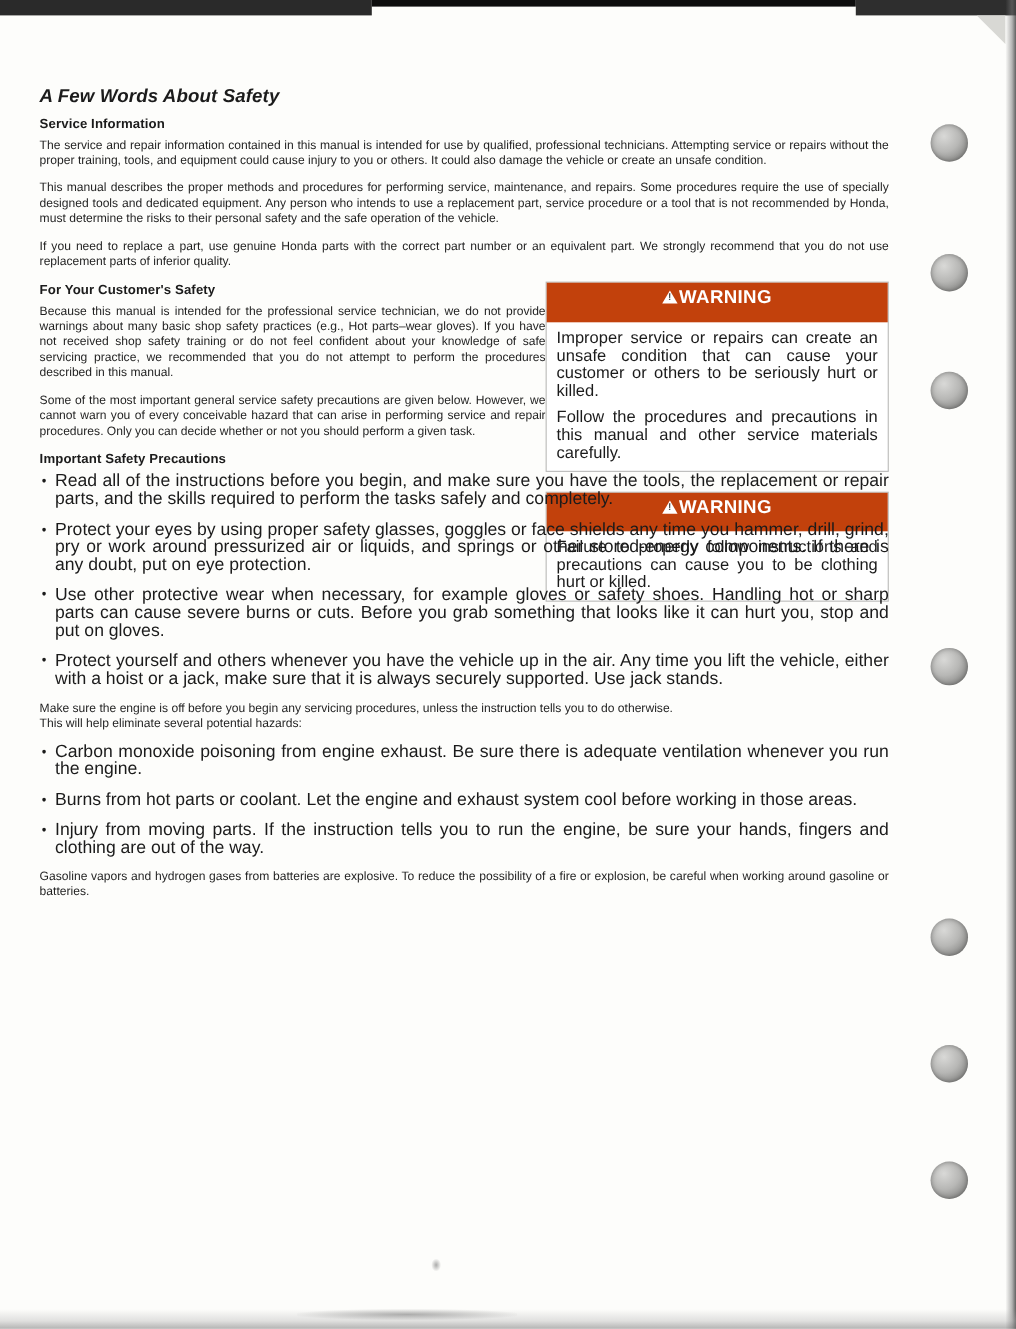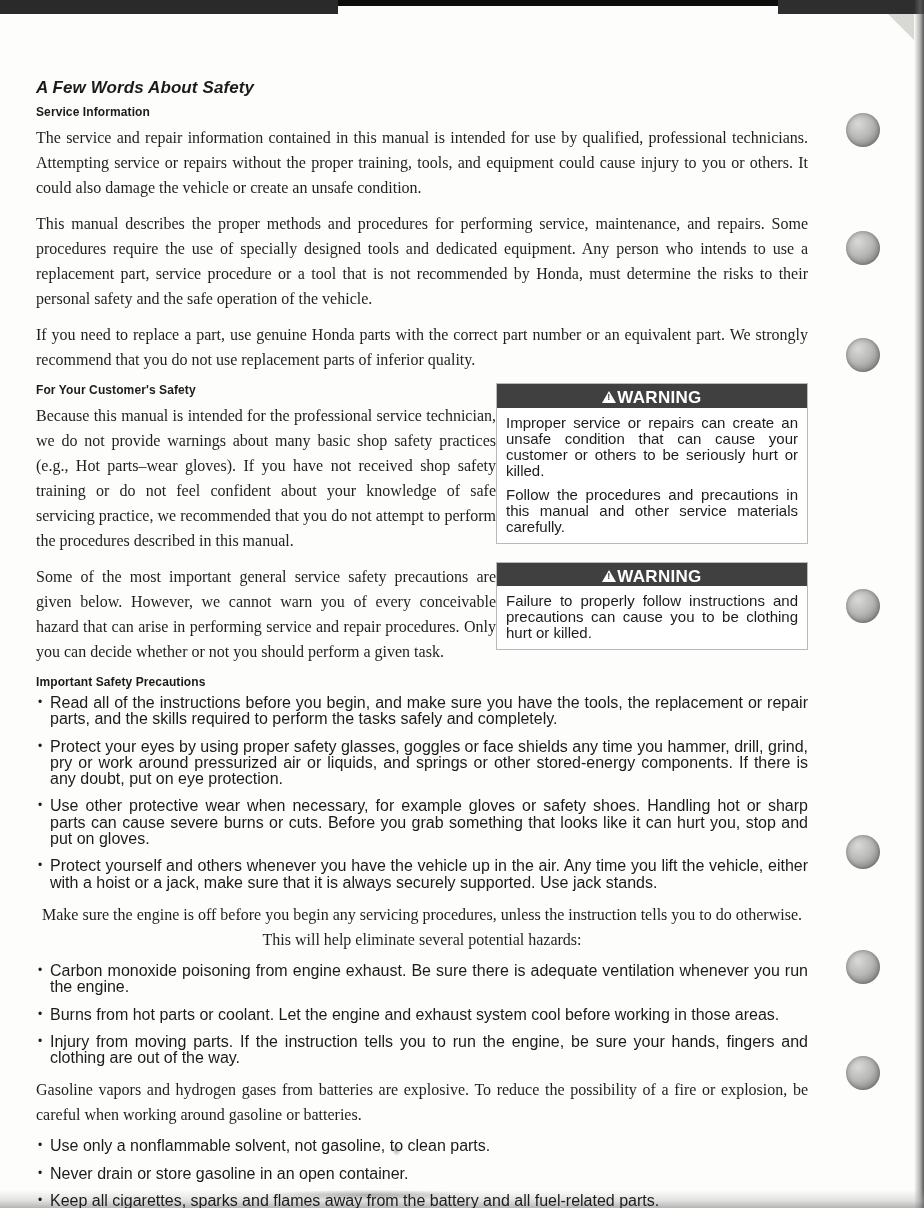--- a/index.html
+++ b/index.html
@@ -98,26 +98,25 @@
   }
   h2.sec {
     font-size: 12px;
     font-weight: bold;
     margin: 0 0 6px 0;
     letter-spacing: 0.1px;
   }
   h2.sec.tight { margin-top: 10px; }
 
   p.body {
-    font-size: 16px;
-    line-height: 25px;
+    font-size: 11px;
+    line-height: 14px;
     margin: 0 0 11px 0;
     text-align: justify;
     color: #1f1f1f;
-    font-family: Liberation Serif, serif;
   }
 
   ul.bullets {
     list-style: none;
     margin: 0 0 10px 0;
     padding: 0;
   }
   ul.bullets li {
     position: relative;
     font-size: 16px;
@@ -147,27 +146,27 @@
     top: 0;
     width: 312px;
   }
 
   .warnbox {
     border: 1px solid #b9b9b7;
     background: #ffffff;
     margin-bottom: 18px;
   }
   .warnbox .bar {
-    background: #404040;
+    background: #c2410c;
     color: #ffffff;
     text-align: center;
     font-weight: bold;
     font-size: 17px;
     letter-spacing: 0.3px;
-    padding: 3px 0 0 0;
+    padding: 3px 0 12px 0;
     position: relative;
   }
   .warnbox .bar .tri {
     display: inline-block;
     width: 0; height: 0;
     border-left: 7px solid transparent;
     border-right: 7px solid transparent;
     border-bottom: 12px solid #ffffff;
     position: relative;
     top: 1px;
@@ -248,30 +247,25 @@
 
   <h2 class="sec tight">Important Safety Precautions</h2>
 
   <ul class="bullets">
     <li>Read all of the instructions before you begin, and make sure you have the tools, the replacement or repair parts, and the skills required to perform the tasks safely and completely.</li>
     <li>Protect your eyes by using proper safety glasses, goggles or face shields any time you hammer, drill, grind, pry or work around pressurized air or liquids, and springs or other stored-energy components. If there is any doubt, put on eye protection.</li>
     <li>Use other protective wear when necessary, for example gloves or safety shoes. Handling hot or sharp parts can cause severe burns or cuts. Before you grab something that looks like it can hurt you, stop and put on gloves.</li>
     <li>Protect yourself and others whenever you have the vehicle up in the air. Any time you lift the vehicle, either with a hoist or a jack, make sure that it is always securely supported. Use jack stands.</li>
   </ul>
 
-  <p class="body" style="white-space: pre-line; text-align: center;">Make sure the engine is off before you begin any servicing procedures, unless the instruction tells you to do otherwise.
+  <p class="body" style="white-space: pre-line; text-align: left;">Make sure the engine is off before you begin any servicing procedures, unless the instruction tells you to do otherwise.
 This will help eliminate several potential hazards:</p>
 
   <ul class="bullets">
     <li>Carbon monoxide poisoning from engine exhaust. Be sure there is adequate ventilation whenever you run the engine.</li>
     <li>Burns from hot parts or coolant. Let the engine and exhaust system cool before working in those areas.</li>
     <li>Injury from moving parts. If the instruction tells you to run the engine, be sure your hands, fingers and clothing are out of the way.</li>
   </ul>
 
   <p class="body">Gasoline vapors and hydrogen gases from batteries are explosive. To reduce the possibility of a fire or explosion, be careful when working around gasoline or batteries.</p>
 
-  <ul class="bullets">
-    <li>Use only a nonflammable solvent, not gasoline, to clean parts.</li>
-    <li>Never drain or store gasoline in an open container.</li>
-    <li>Keep all cigarettes, sparks and flames away from the battery and all fuel-related parts.</li>
-  </ul>
 
 </div>
 
 </body></html>

